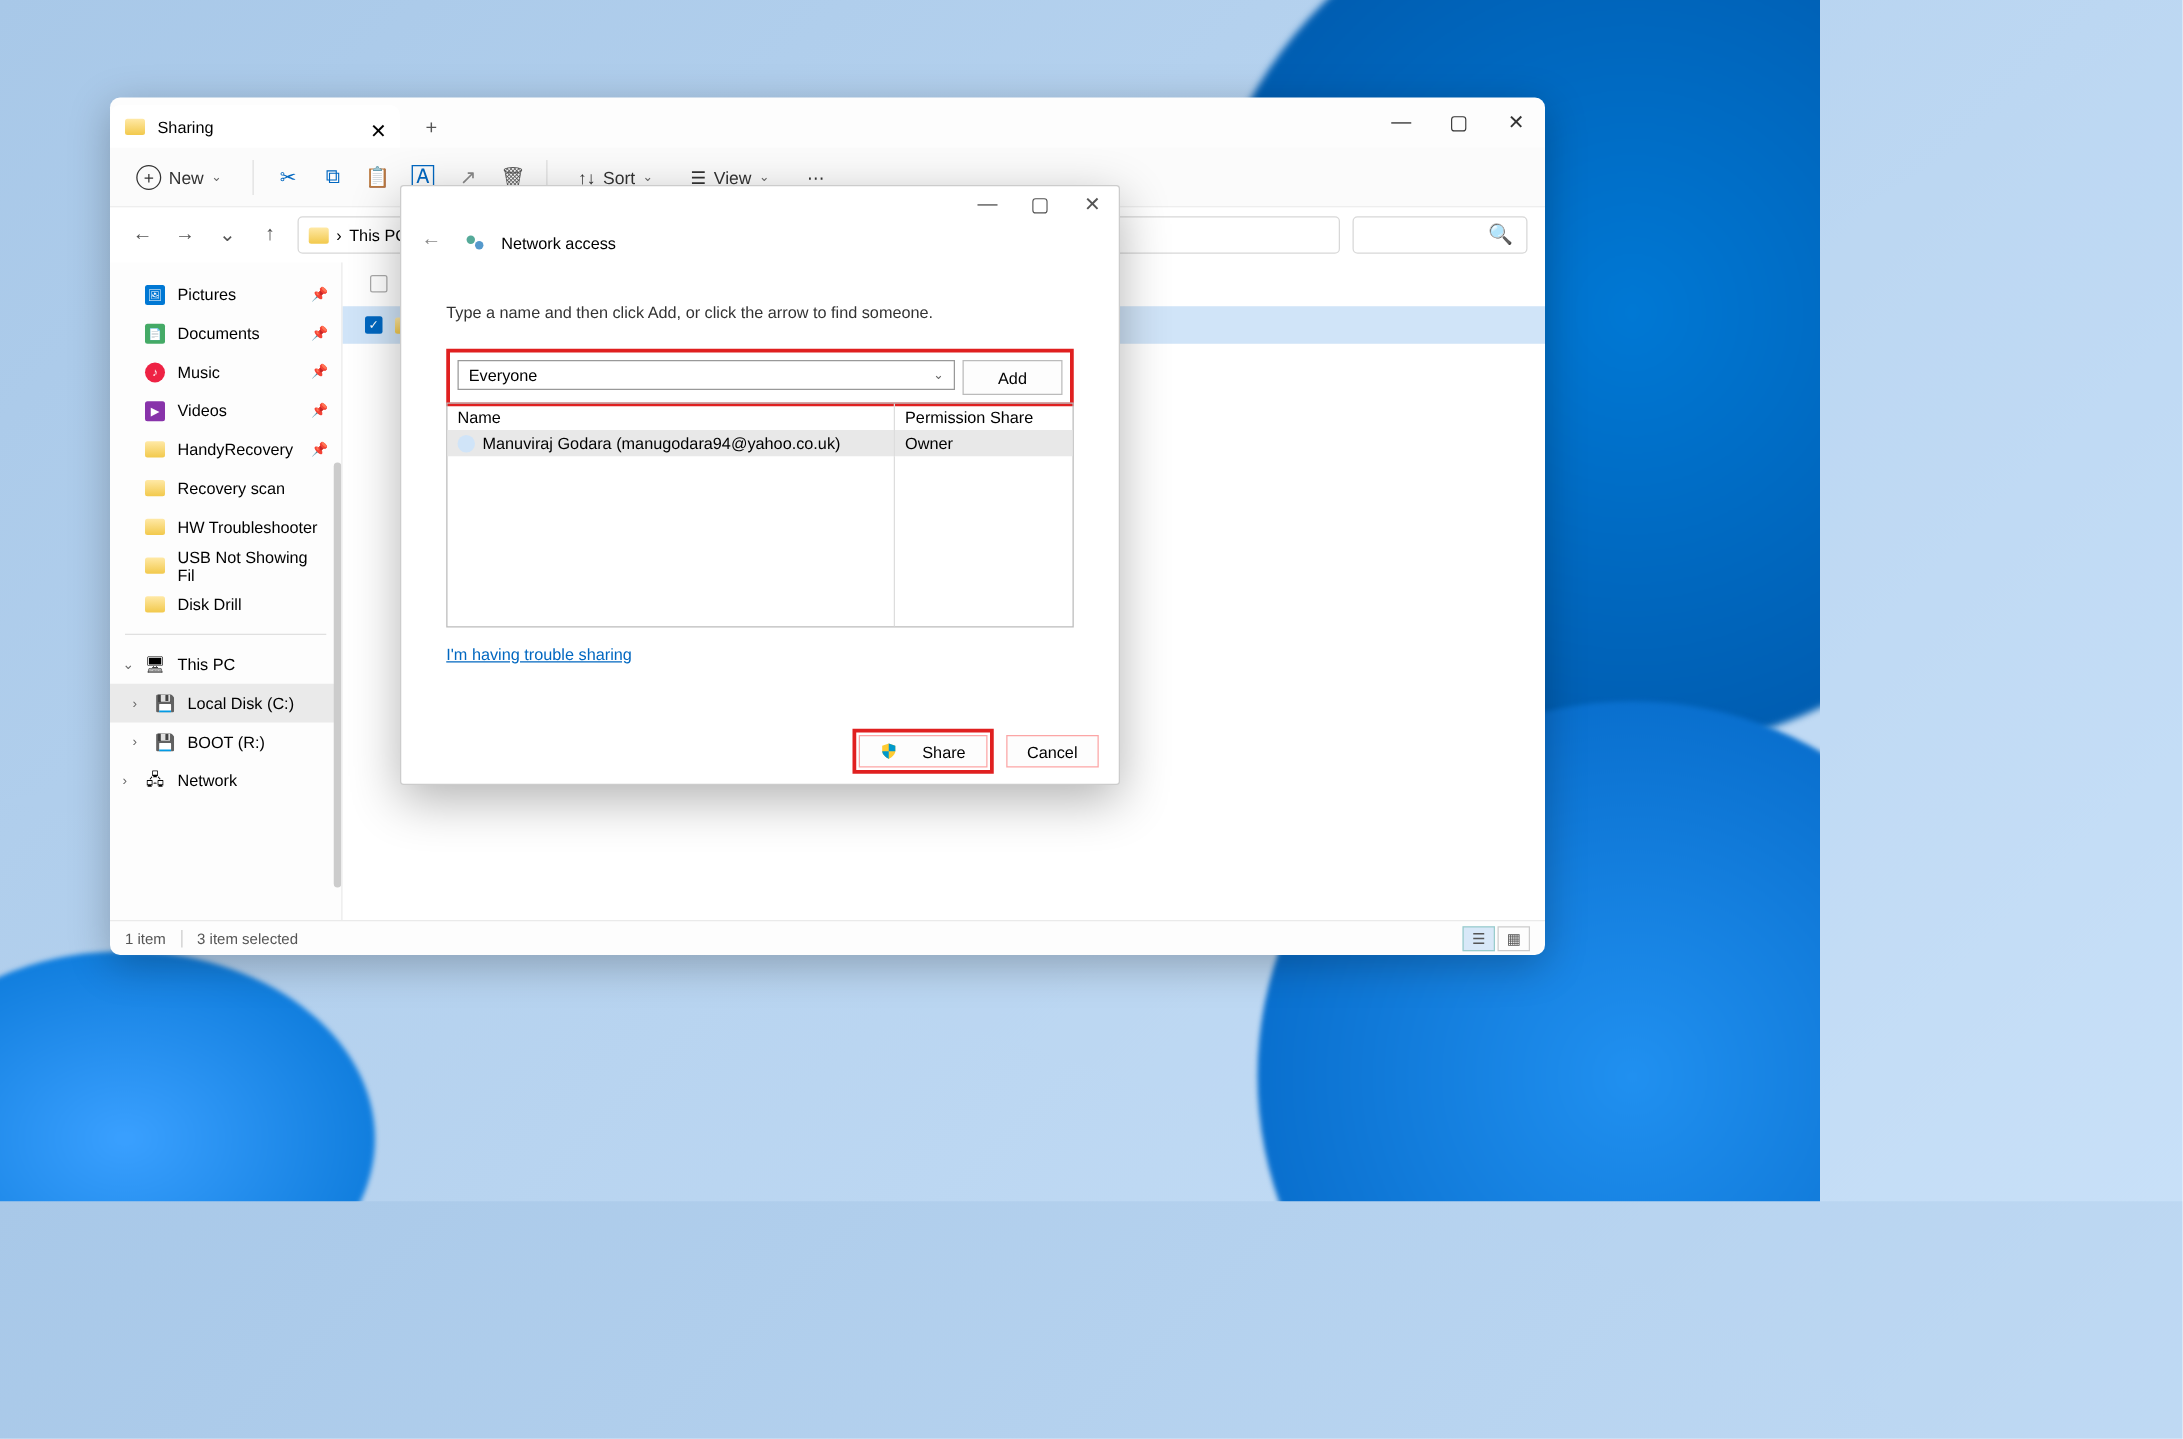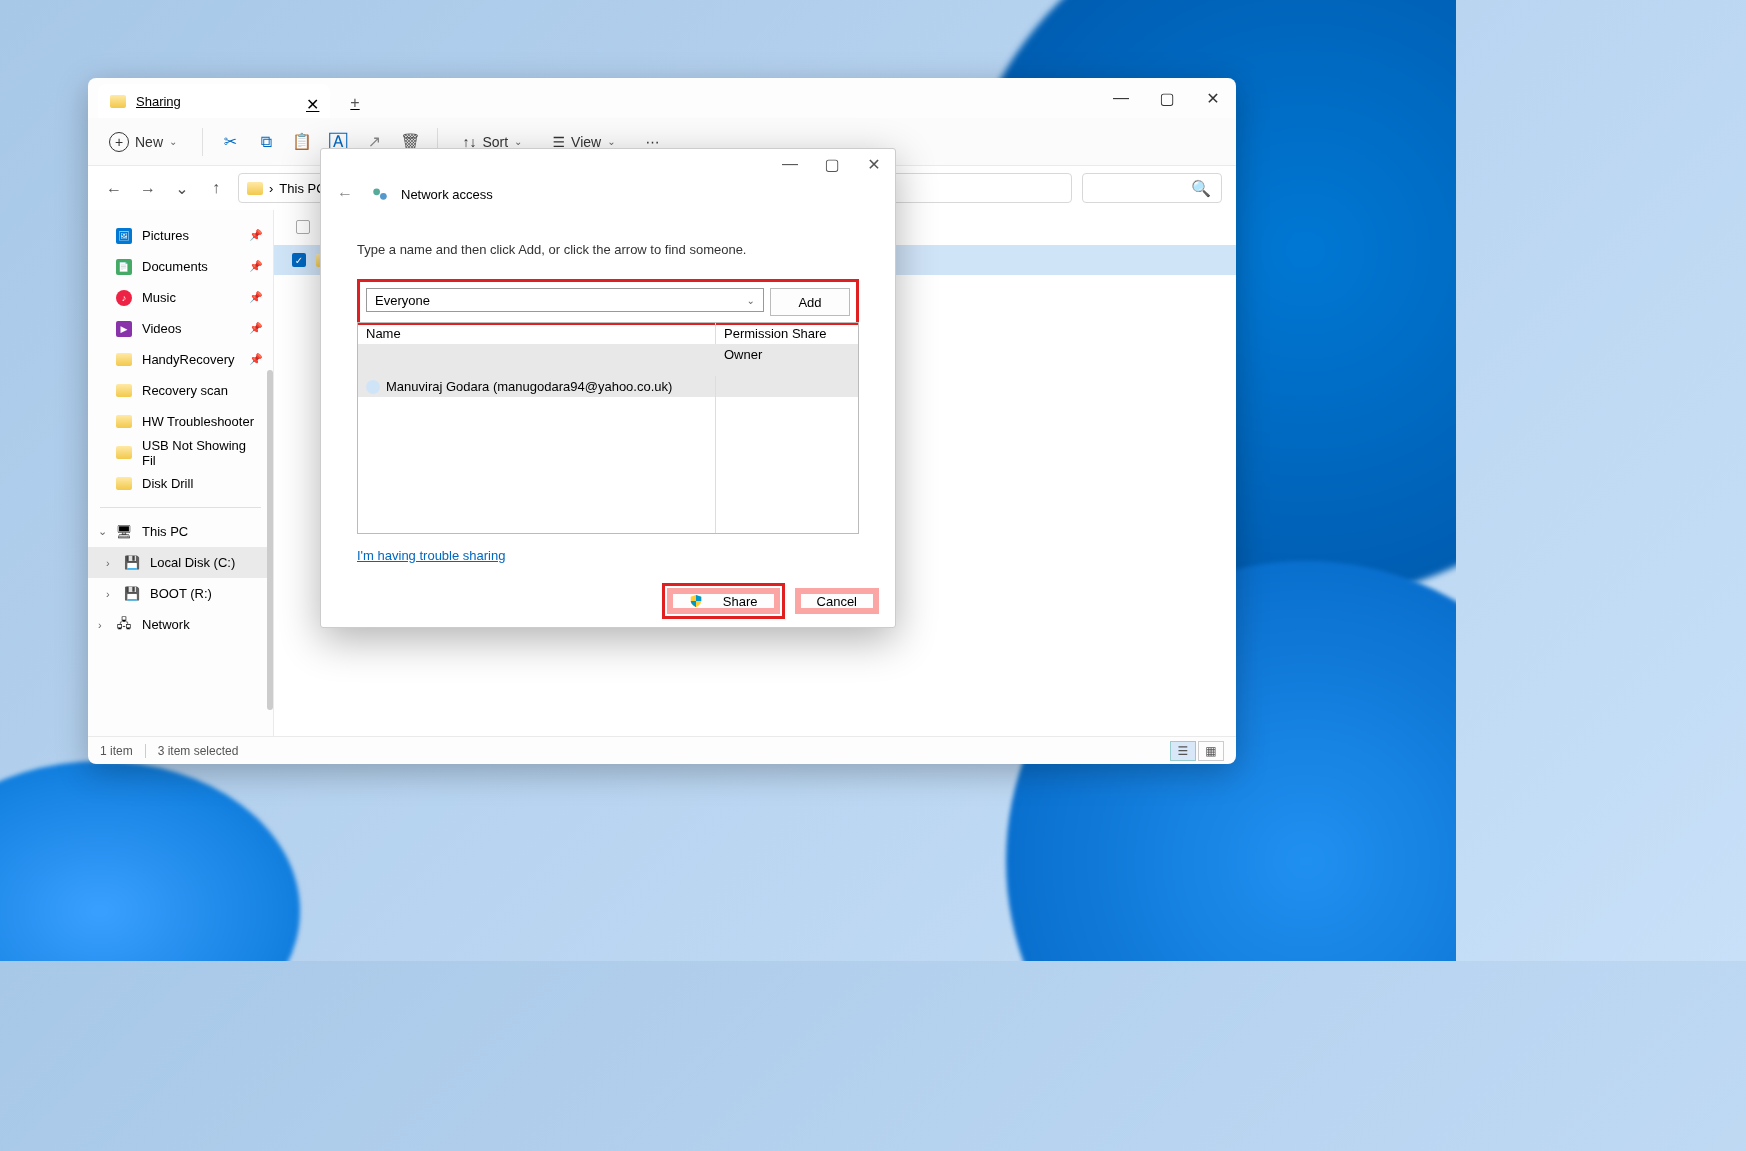--- a/index.html
+++ b/index.html
@@ -18,21 +18,21 @@
     .explorer {
       position: absolute;
       left: 88px; top: 78px;
       width: 1148px; height: 686px;
       background: #fdfdfd;
       border-radius: 8px;
       box-shadow: 0 8px 32px rgba(0,0,0,0.25);
       display: flex; flex-direction: column;
     }
     .titlebar { height: 40px; display: flex; align-items: center; }
-    .tab-strip { display: flex; align-items: flex-end; height: 40px; padding-left: 10px; flex: 1; text-decoration: underline; }
+    .tab-strip { display: flex; align-items: flex-end; height: 40px; flex: 1; }
     .tab { display: flex; align-items: center; gap: 10px; height: 34px; padding: 0 12px; background: #fff; border-radius: 8px 8px 0 0; width: 232px; position: relative; }
     .tab .folder-ico { width: 16px; height: 13px; background: linear-gradient(#ffe9a6, #f2c94c); border-radius: 2px; }
     .tab-title { font-size: 13px; flex: 1; }
     .tab-close { width: 12px; height: 12px; }
     .new-tab { width: 30px; height: 30px; display: flex; align-items: center; justify-content: center; margin-left: 10px; font-size: 16px; color: #555; }
     .wincontrols { margin-left: auto; display: flex; }
     .wc { width: 46px; height: 32px; display: flex; align-items: center; justify-content: center; color: #333; }
 
     .toolbar { height: 48px; border-bottom: 1px solid #eaeaea; display: flex; align-items: center; padding: 0 14px; gap: 18px; background: #fbfbfb; }
     .tb-group { display: flex; align-items: center; gap: 18px; }
@@ -95,29 +95,29 @@
     .dlg-sub { font-size: 13px; color: #333; margin-top: 19px; }
     .highlight-box { border: 3px solid #e02020; padding: 6px; margin-top: 22px; display: flex; gap: 6px; }
     .combo { flex: 1; height: 24px; border: 1px solid #999; display: flex; align-items: center; padding: 0 8px; font-size: 13px; justify-content: space-between; }
     .combo-chev { font-size: 10px; color: #666; }
     .add-btn { width: 80px; height: 28px; border: 1px solid #bbb; background: #fdfdfd; font-size: 13px; }
     .perm-table { border: 1px solid #bbb; margin-top: -3px; }
     .pt-header { display: flex; font-size: 13px; }
     .pt-h1 { flex: 1; padding: 3px 8px; border-right: 1px solid #ddd; }
     .pt-h2 { width: 142px; padding: 3px 8px; }
     .pt-row { display: flex; font-size: 13px; background: #e8e8e8; }
-    .pt-c1 { flex: 1; padding: 3px 8px; display: flex; align-items: center; gap: 6px; border-right: 1px solid #ddd; margin-top: 32px; }
+    .pt-c1 { flex: 1; padding: 3px 8px; display: flex; align-items: center; gap: 6px; border-right: 1px solid #ddd; }
     .pt-c2 { width: 142px; padding: 3px 8px; }
     .pt-empty { height: 136px; display: flex; }
     .pt-e1 { flex: 1; border-right: 1px solid #ddd; }
     .pt-e2 { width: 142px; }
     .trouble-link { font-size: 13px; color: #0067c0; text-decoration: underline; margin-top: 14px; display: inline-block; }
     .dlg-footer { height: 52px; border-top: none; display: flex; justify-content: flex-end; align-items: center; gap: 10px; padding: 0 16px; }
     .share-highlight { border: 3px solid #e02020; padding: 2px; }
-    .dlg-btn { height: 26px; padding: 0 16px; border: 6px solid #fca5a5; background: #fdfdfd; font-size: 13px; display: flex; align-items: center; gap: 20px; }
+    .dlg-btn { height: 26px; padding: 0 16px; border: 1px solid #fca5a5; background: #fdfdfd; font-size: 13px; display: flex; align-items: center; gap: 20px; }
     .shield { width: 14px; height: 14px; }
     .user-ico { width: 14px; height: 14px; border-radius: 50%; background: #d0e4f8; display: inline-block; }
     .net-ico { width: 18px; height: 18px; }
   </style>
 </head>
 <body>
 
 <div class="bloom bloom1"></div>
 <div class="bloom bloom2"></div>
 <div class="bloom bloom3"></div>

